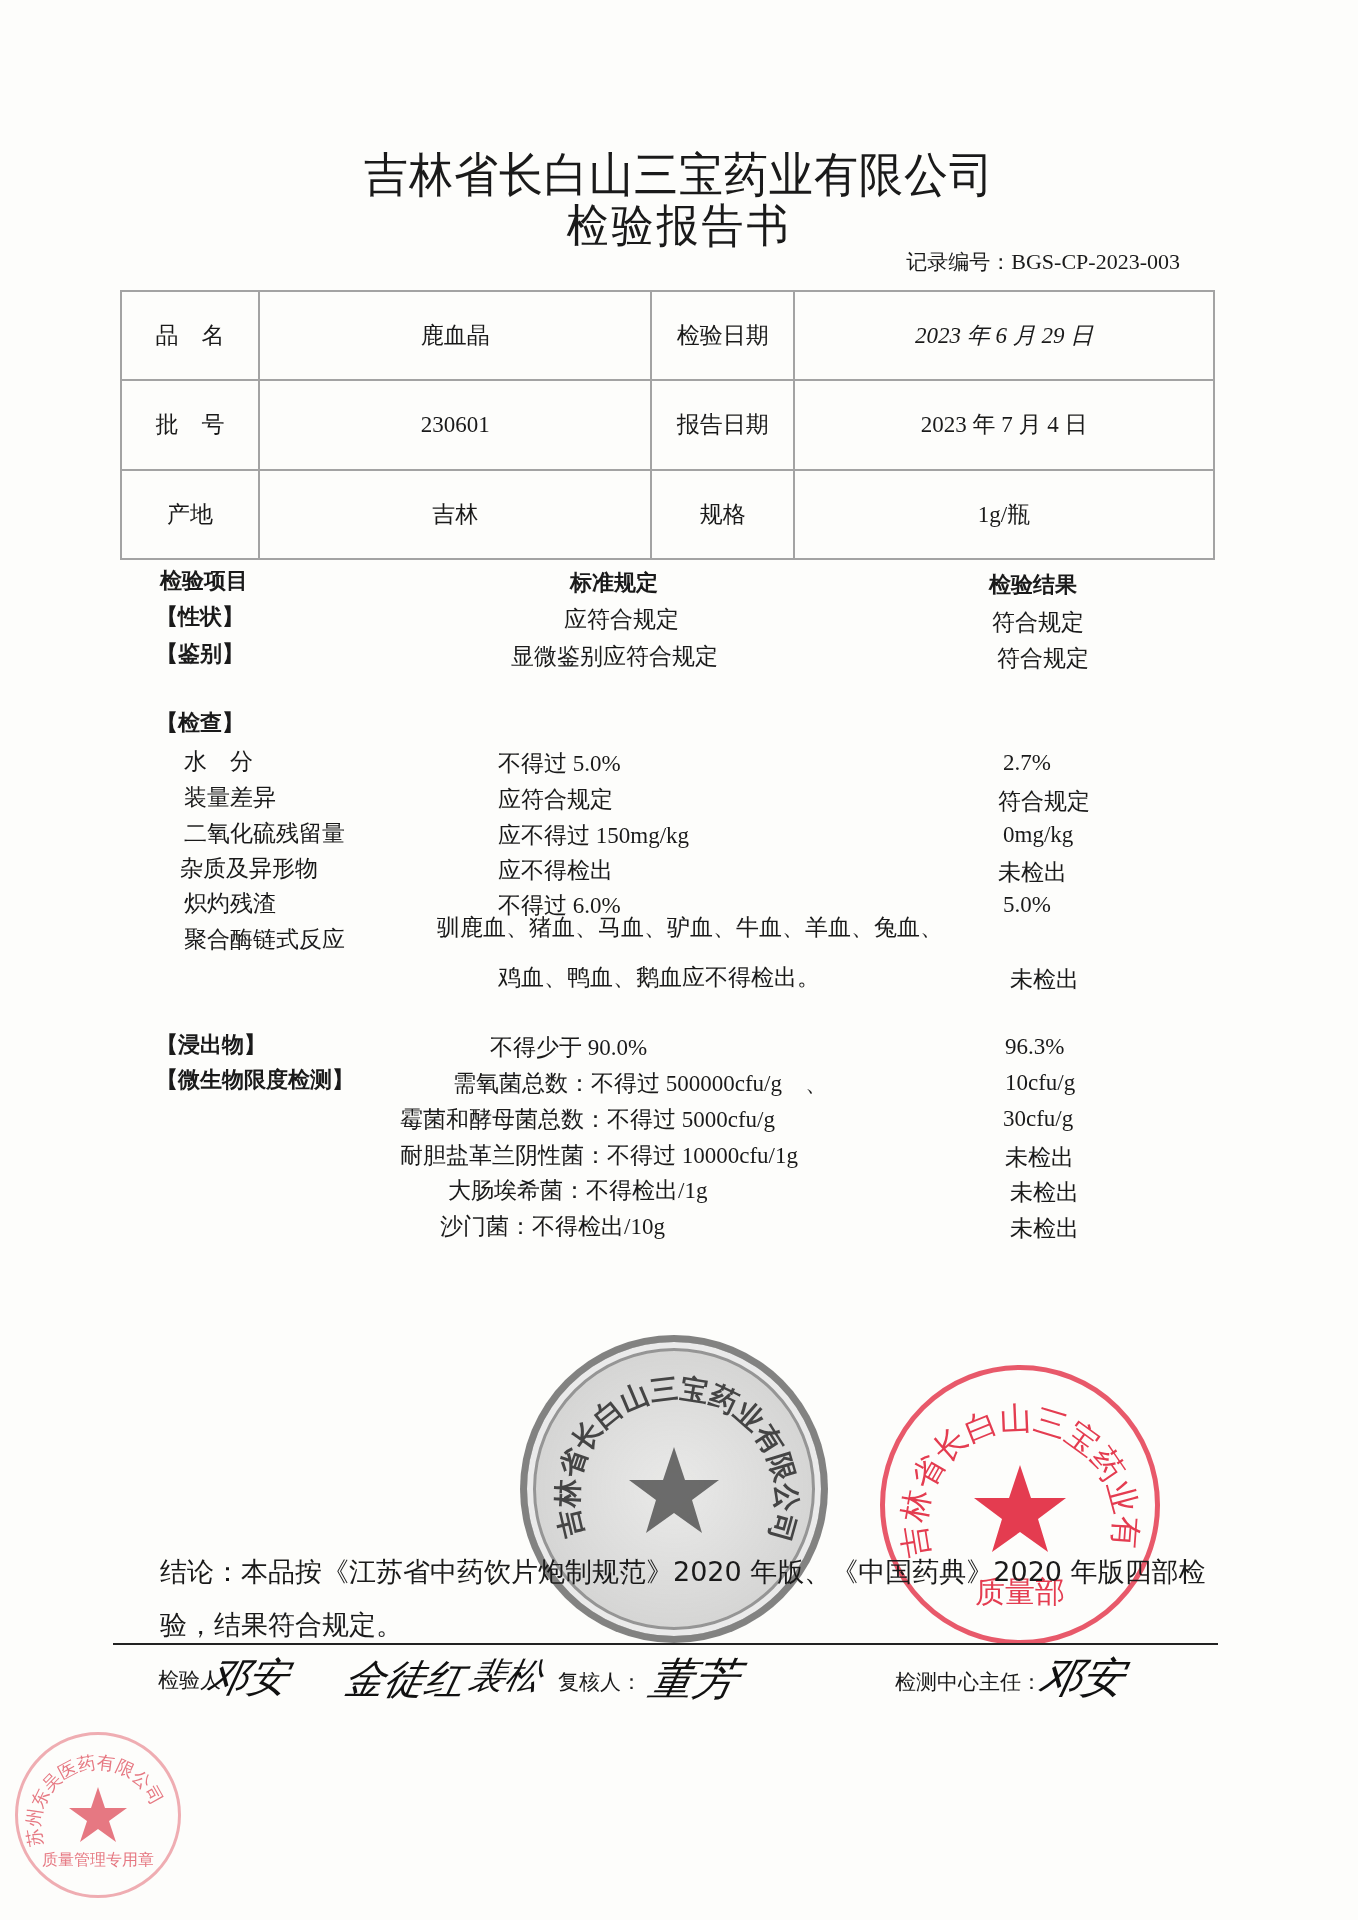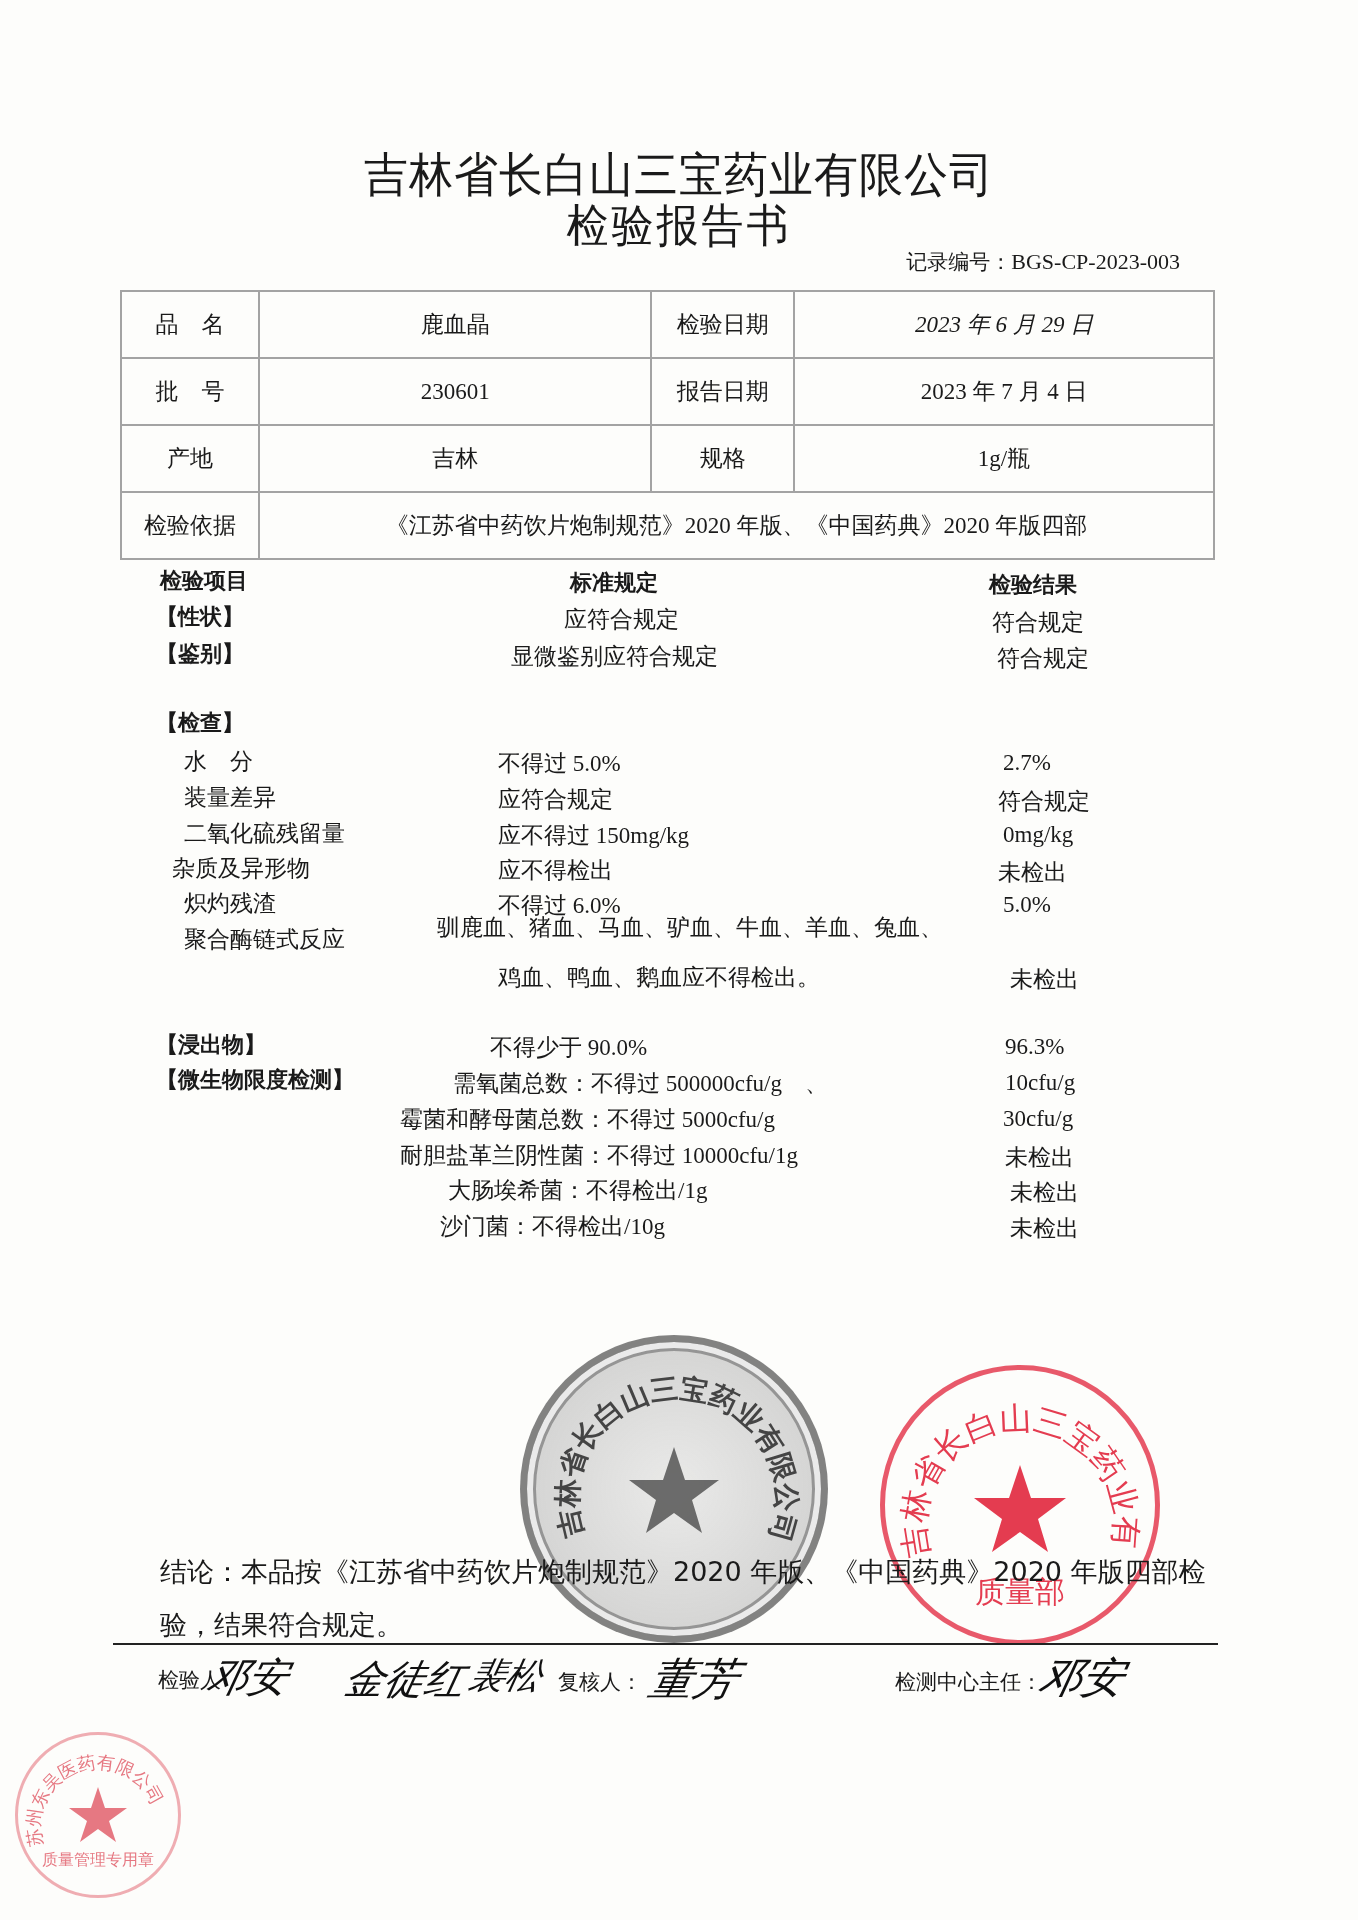--- a/index.html
+++ b/index.html
@@ -70,24 +70,20 @@
     <td>230601</td>
     <td>报告日期</td>
     <td>2023 年 7 月 4 日</td>
   </tr>
   <tr>
     <td>产地</td>
     <td>吉林</td>
     <td>规格</td>
     <td>1g/瓶</td>
   </tr>
-  <tr>
-    <td>检验依据</td>
-    <td colspan="3">《江苏省中药饮片炮制规范》2020 年版、《中国药典》2020 年版四部</td>
-  </tr>
 </tbody>
   </table>
 
 <div class="abs b" style="left:160px;top:566px;">检验项目</div>
 <div class="abs b" style="left:570px;top:568px;">标准规定</div>
 <div class="abs b" style="left:989px;top:570px;">检验结果</div>
 
 <div class="abs b" style="left:156px;top:602px;">【性状】</div>
 <div class="abs t" style="left:564px;top:604px;">应符合规定</div>
 <div class="abs t" style="left:992px;top:607px;">符合规定</div>
@@ -103,21 +99,21 @@
 <div class="abs t" style="left:1003px;top:750px;">2.7%</div>
 
 <div class="abs t" style="left:184px;top:782px;">装量差异</div>
 <div class="abs t" style="left:498px;top:784px;">应符合规定</div>
 <div class="abs t" style="left:998px;top:786px;">符合规定</div>
 
 <div class="abs t" style="left:184px;top:818px;">二氧化硫残留量</div>
 <div class="abs t" style="left:498px;top:820px;">应不得过 150mg/kg</div>
 <div class="abs t" style="left:1003px;top:822px;">0mg/kg</div>
 
-<div class="abs t" style="left:172px;top:853px;">杂质及异形物</div>
+<div class="abs t" style="left:180px;top:853px;">杂质及异形物</div>
 <div class="abs t" style="left:498px;top:855px;">应不得检出</div>
 <div class="abs t" style="left:998px;top:857px;">未检出</div>
 
 <div class="abs t" style="left:184px;top:888px;">炽灼残渣</div>
 <div class="abs t" style="left:498px;top:890px;">不得过 6.0%</div>
 <div class="abs t" style="left:1003px;top:892px;">5.0%</div>
 
 <div class="abs t" style="left:184px;top:924px;">聚合酶链式反应</div>
 <div class="abs t" style="left:437px;top:912px;">驯鹿血、猪血、马血、驴血、牛血、羊血、兔血、</div>
 <div class="abs t" style="left:498px;top:962px;">鸡血、鸭血、鹅血应不得检出。</div>

